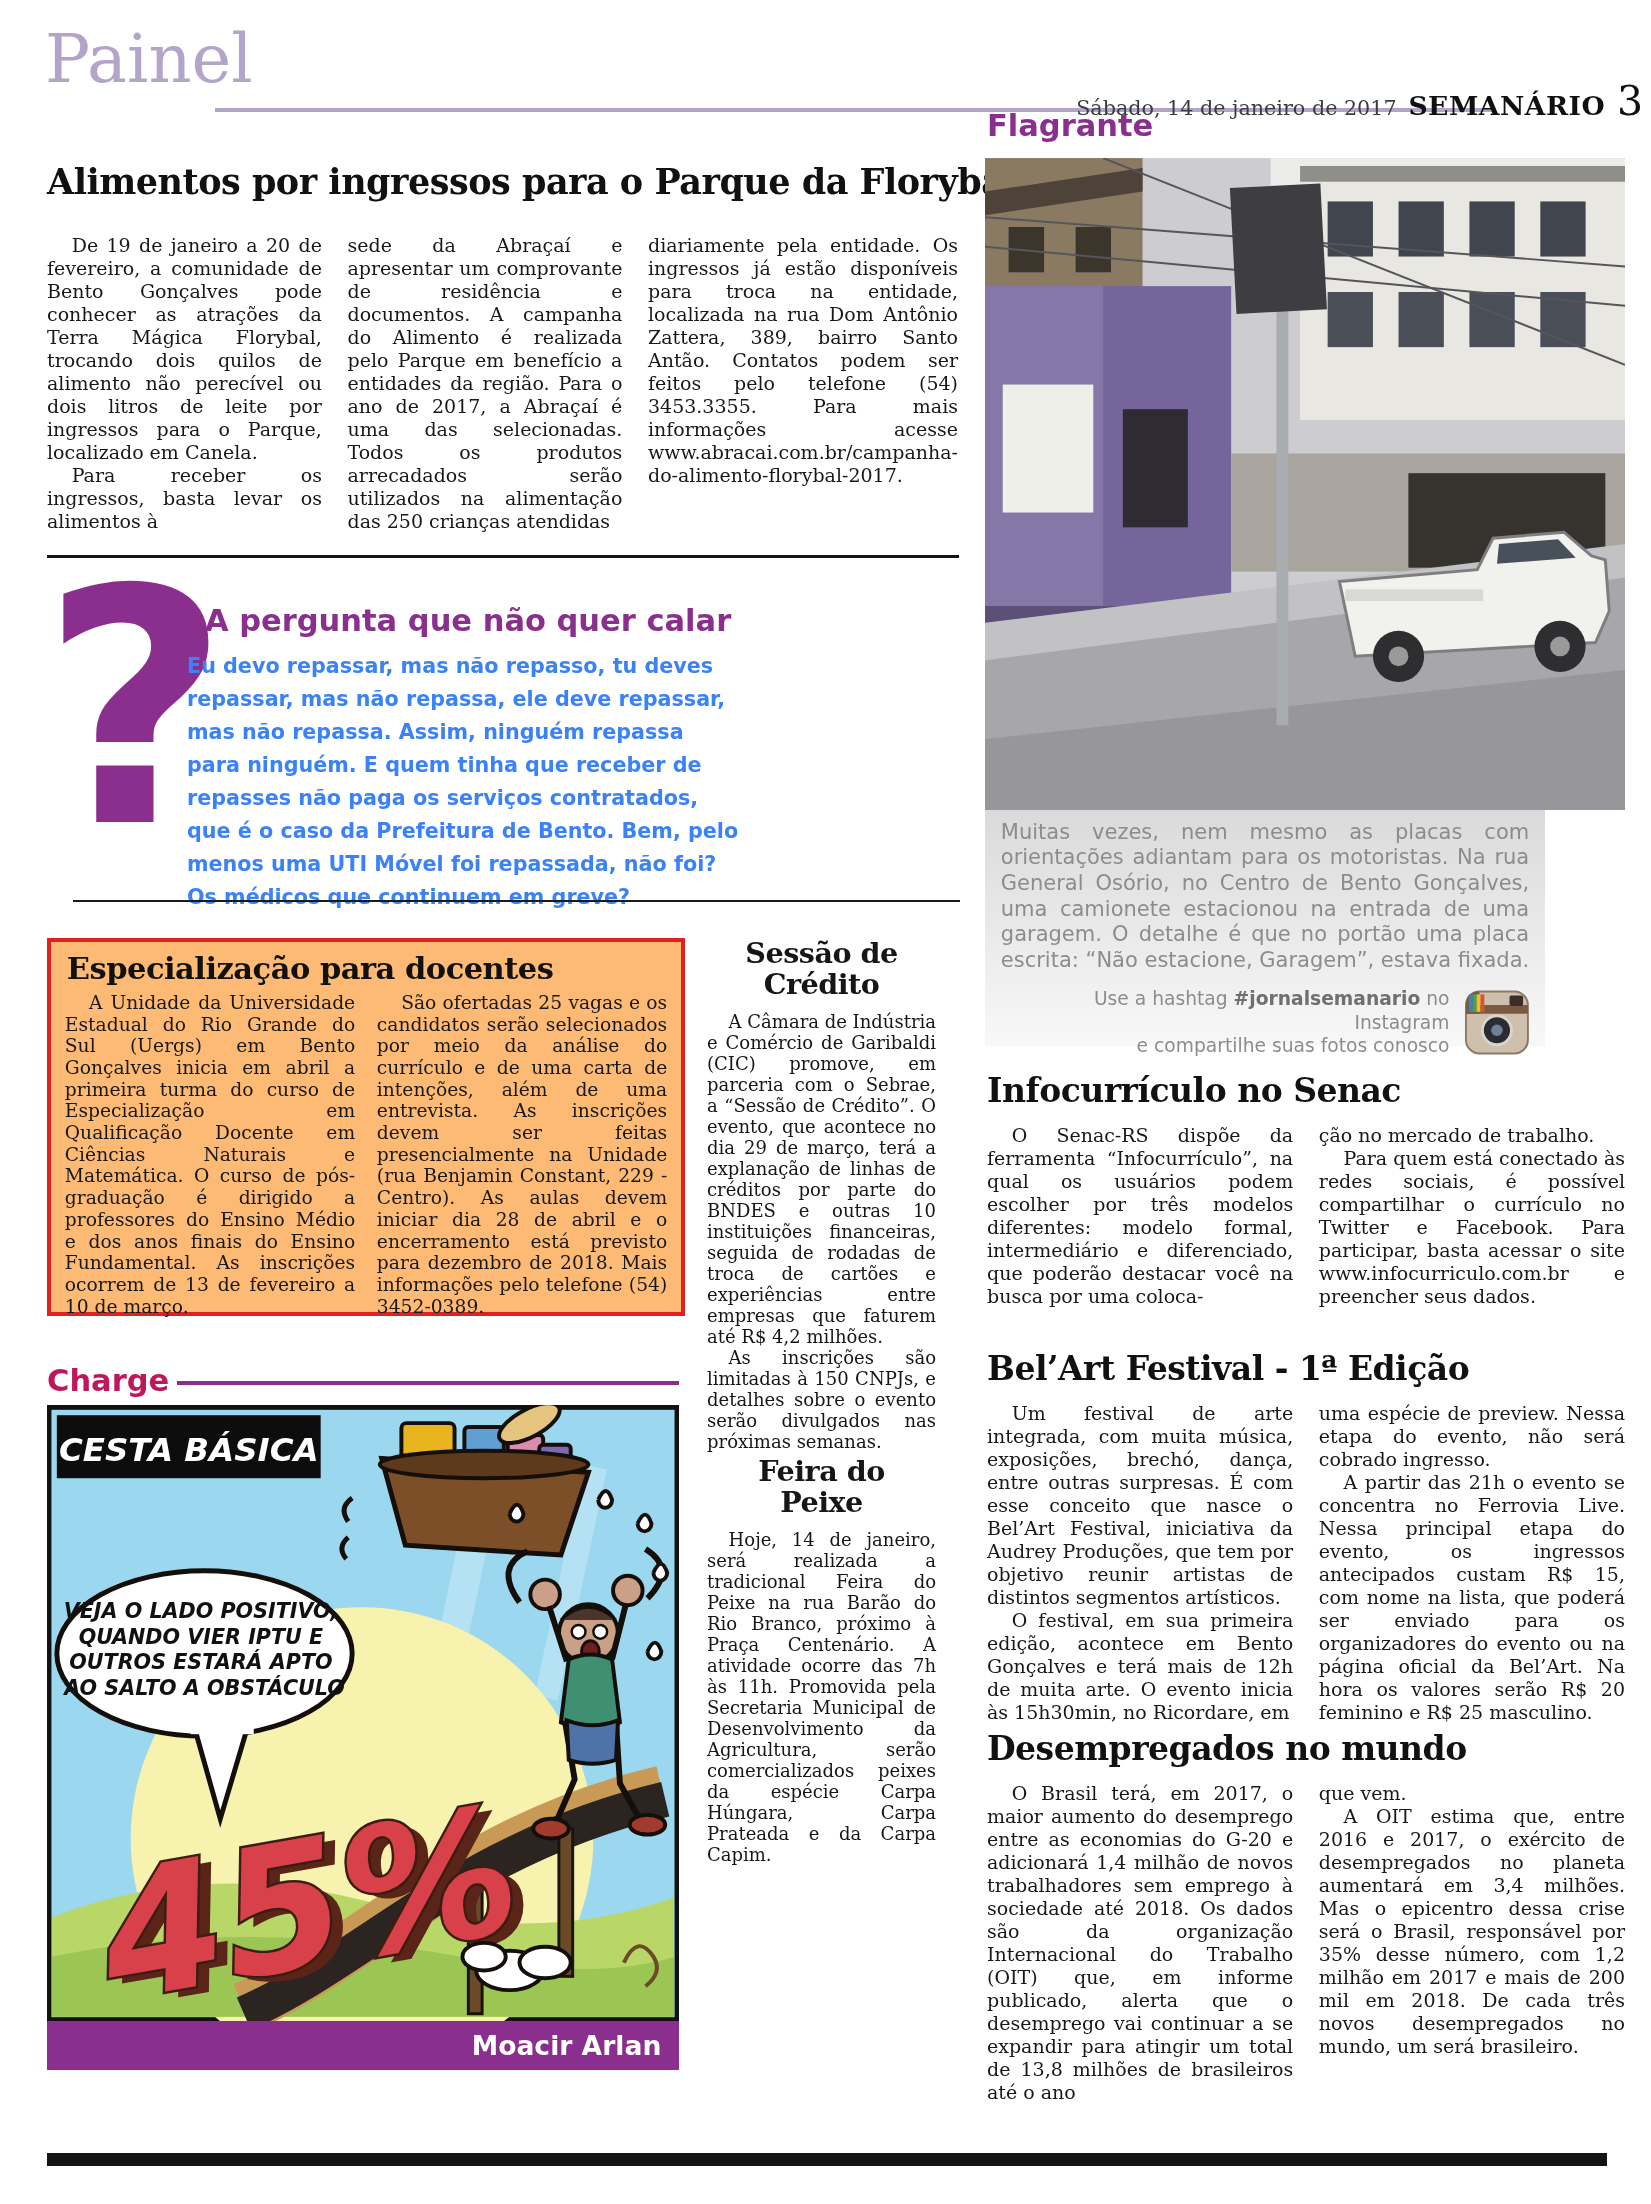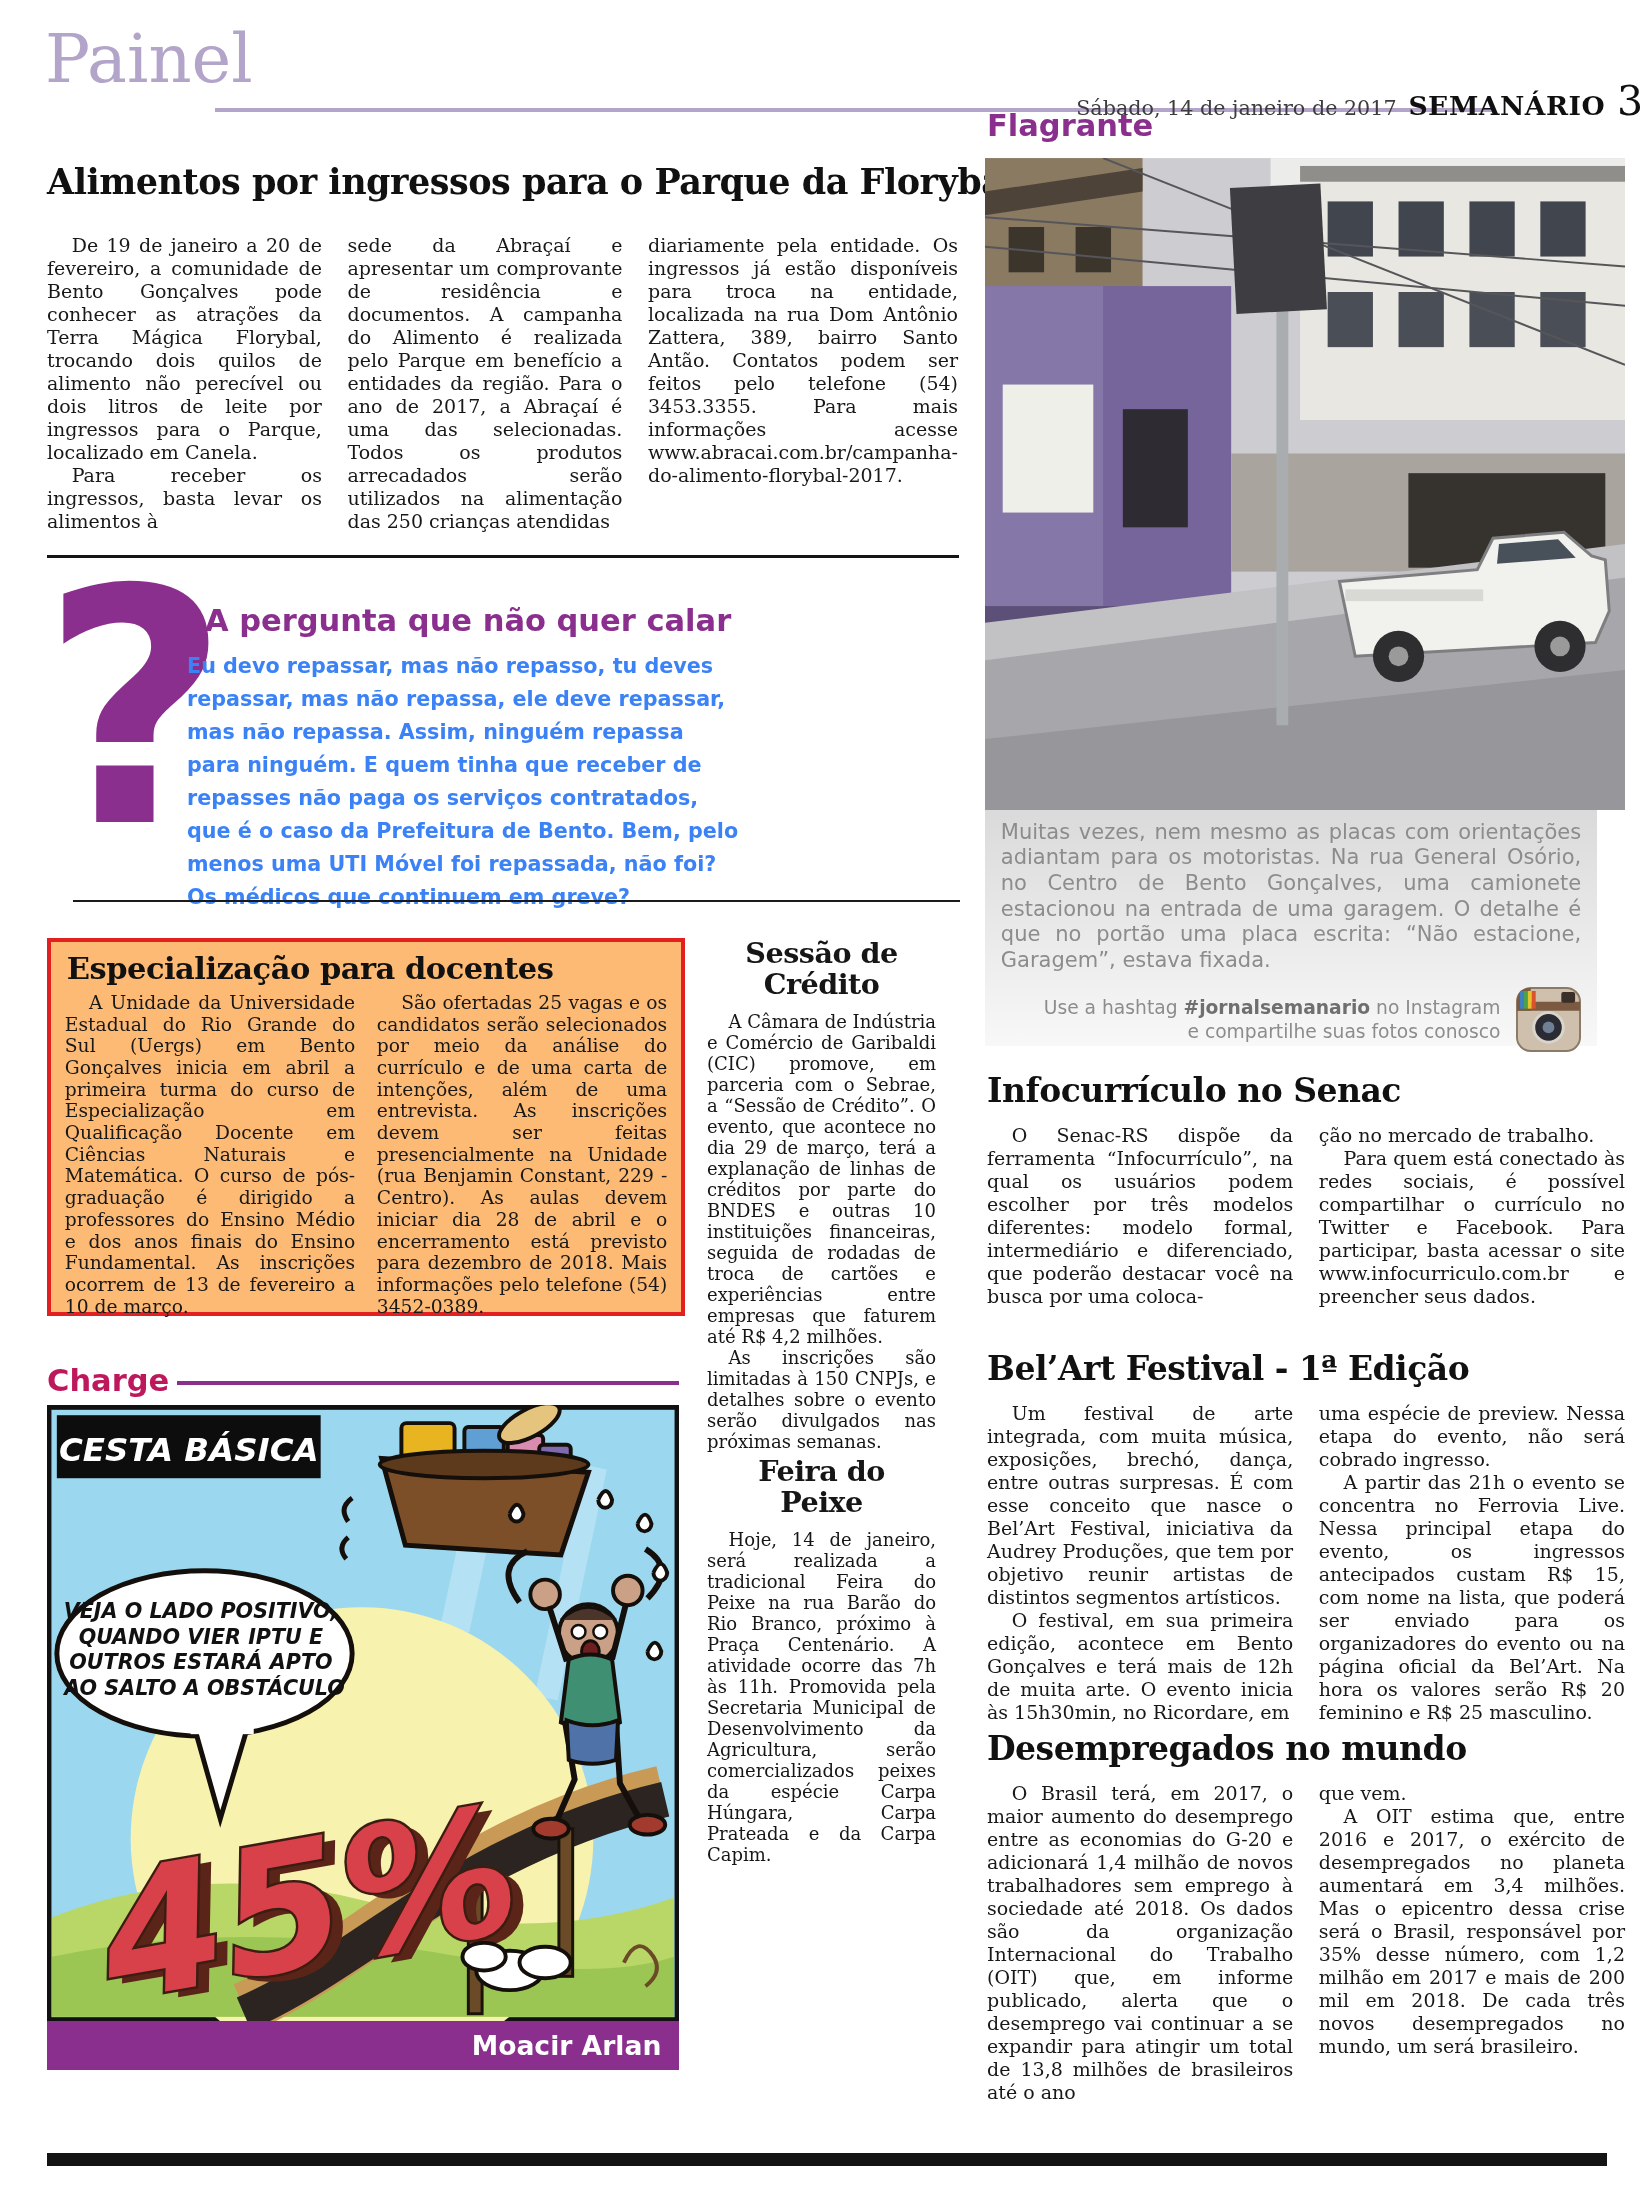--- a/index.html
+++ b/index.html
@@ -51,21 +51,21 @@
              width:167px;margin:0 auto 11.8px auto;letter-spacing:-0.5px;}
   .mid-col p{font-size:18px;line-height:21px;text-align:justify;margin:0;}
   .mid-col p.ind{text-indent:1.2em;}
   .sessao{left:707px;top:938px;}
   .feira{left:707px;top:1456px;}
 
   
   .flagrante-title{left:987px;top:108px;font-family:"DejaVu Sans",sans-serif;
                    font-weight:bold;font-size:30.5px;color:#8b2f8f;}
   .photo{left:985px;top:158px;width:640px;height:652px;}
-  .caption-area{left:985px;top:810px;width:612px;height:236px;
+  .caption-area{left:985px;top:810px;width:560px;height:236px;
                 background:linear-gradient(#dadada,#f8f8f8);box-sizing:border-box;padding:9.9px 15.8px 0 15.8px;}
   .caption{font-family:"DejaVu Sans",sans-serif;font-size:21px;line-height:25.6px;
            color:#8c8c8c;text-align:justify;margin:0;}
   .insta-row{display:flex;justify-content:flex-end;align-items:center;gap:15.8px;margin-top:13.8px;}
   .insta-text{font-family:"DejaVu Sans",sans-serif;font-size:18.7px;line-height:23.6px;
               color:#8c8c8c;text-align:right;}
   .insta-text b{color:#6f6f6f;}
 
   
   .r-art{left:987px;width:638px;}

